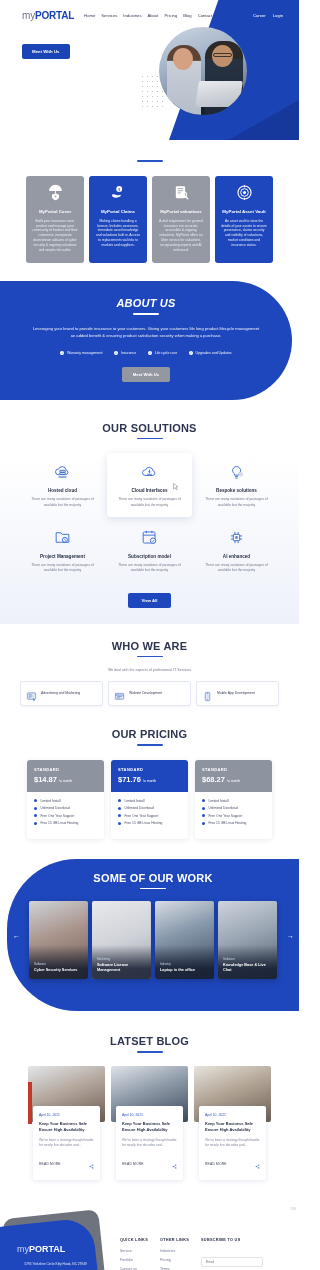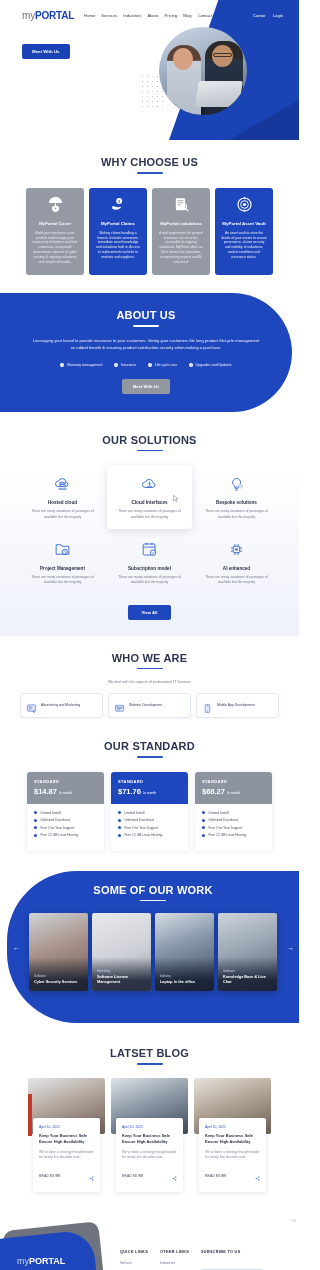--- a/index.html
+++ b/index.html
@@ -157,21 +157,21 @@
   
   .about-wrap { position: relative; background: #fff; padding-bottom: 6px;}
   .about {
     position: relative;
     background: #1e47bd;
     border-radius: 0 60px 60px 0;
     width: 292px;
     padding: 16px 20px 18px;
     color: #fff;
   }
-  .about .sec-title { color: #fff; }
+  .about .sec-title { color: #fff; font-style: italic; }
   .about .sec-rule { background: #ffffff; }
   .about-text {
     margin: 10px auto 0; max-width: 232px;
     font-size: 4.1px; line-height: 1.85; text-align: center; color: #eef1f9;
   }
   .about-feats {
     display: flex; justify-content: center; gap: 12px;
     margin-top: 11px;
   }
   .about-feat { display: flex; align-items: center; gap: 2.5px; }
@@ -403,21 +403,20 @@
       <div class="ph-person-a"></div>
       <div class="ph-face-a"></div>
       <div class="ph-person-b"></div>
       <div class="ph-face-b"></div>
       <div class="ph-glasses"></div>
       <div class="ph-laptop"></div>
     </div>
   </section>
 
   <section class="why">
-    <h2 class="sec-title">WHY CHOOSE US</h2>
     <div class="sec-rule"></div>
     <div class="dots-why"></div>
 
     <div class="why-cards">
 
       <div class="wcard grey">
         <div class="wcard-ic">
           <svg viewBox="0 0 24 24" fill="none" stroke="#ffffff" stroke-width="1.2">
             <path d="M3 10a9 9 0 0 1 18 0z" fill="#ffffff" stroke="none"></path>
             <path d="M12 10v4" stroke="#ffffff"></path>
@@ -625,21 +624,21 @@
             <path d="M10.6 5.4h2.8"></path>
             <circle cx="12" cy="18" r="1" fill="#5b7fd0" stroke="none"></circle>
           </svg>
         </div>
         <div class="ww-lbl">Mobile App Development</div>
       </div>
     </div>
   </section>
 
   <section class="pricing">
-    <h2 class="sec-title">OUR STANDARD</h2>
+    <h2 class="sec-title">OUR PRICING</h2>
     <div class="sec-rule"></div>
     <div class="dots-pricing"></div>
 
     <div class="price-grid">
 
       <div class="pcard grey">
         <div class="pcard-head">
           <div class="pcard-tier">STANDARD</div>
           <div class="pcard-price"><span>$14.87</span> <span class="pcard-period">/a month</span></div>
         </div>

